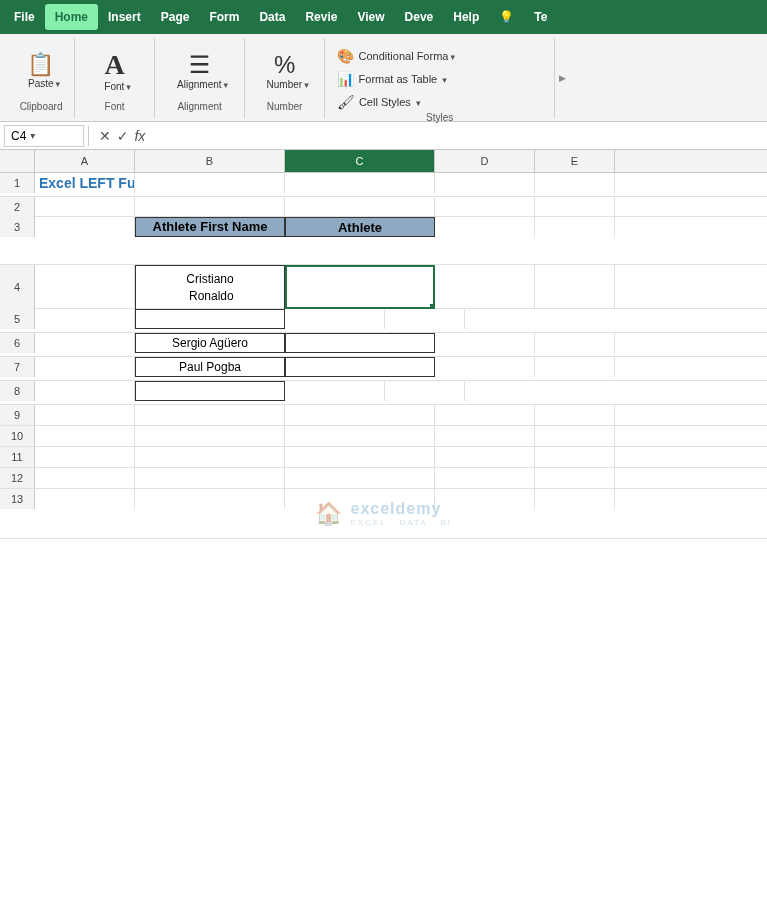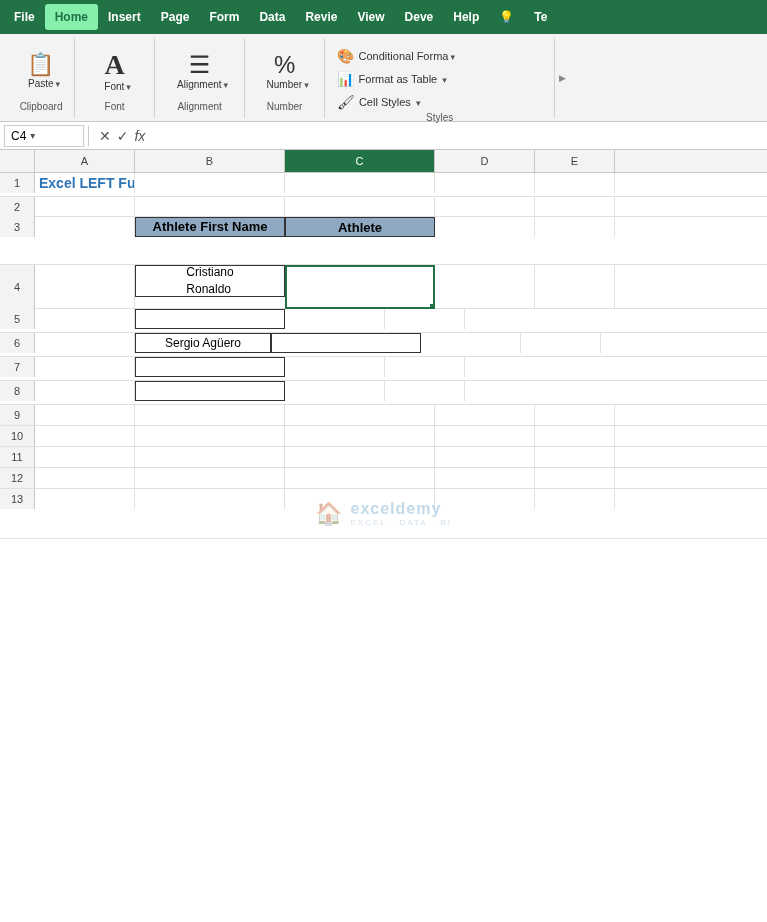--- a/index.html
+++ b/index.html
@@ -365,48 +365,49 @@
     <div class="cell" style="width:100px;"></div>
     <div class="cell table-header-cell" style="width:150px;font-size:13px;font-weight:bold;background:#8ea9c1;text-align:center;white-space:normal;line-height:1.3;padding:2px;">Athlete First Name</div>
     <div class="cell table-header-cell" style="width:150px;font-size:13px;font-weight:bold;background:#8ea9c1;">Athlete</div>
     <div class="cell" style="width:100px;"></div>
     <div class="cell" style="width:80px;"></div>
   </div>
 
   <div class="row" style="height:44px;">
     <div class="row-header" style="height:44px;">4</div>
     <div class="cell" style="width:100px;height:44px;"></div>
-    <div class="cell table-data-cell" style="width:150px;height:32px;text-align:left;white-space:normal;line-height:1.4;font-size:12px;">Cristiano<br>Ronaldo</div>
+    <div class="cell table-data-cell" style="width:150px;height:45px;text-align:right;white-space:normal;line-height:1.4;font-size:12px;">Cristiano<br>Ronaldo</div>
     <div class="cell table-empty-cell" style="width:150px;height:44px;border:2px solid #217346;position:relative;">
       <div style="position:absolute;bottom:-3px;right:-3px;width:6px;height:6px;background:#217346;"></div>
     </div>
     <div class="cell" style="width:100px;height:44px;"></div>
     <div class="cell" style="width:80px;height:44px;"></div>
   </div>
 
   <div class="row" style="height:24px;">
     <div class="row-header">5</div>
     <div class="cell" style="width:100px;"></div>
     <div class="cell table-empty-cell" style="width:150px;"></div>
     <div class="cell" style="width:100px;"></div>
     <div class="cell" style="width:80px;"></div>
   </div>
 
   <div class="row" style="height:24px;">
     <div class="row-header">6</div>
     <div class="cell" style="width:100px;"></div>
-    <div class="cell table-data-cell" style="width:136px;">Sergio Agüero</div>
+    <div class="cell table-data-cell" style="width:150px;">Sergio Agüero</div>
     <div class="cell table-empty-cell" style="width:150px;"></div>
     <div class="cell" style="width:100px;"></div>
     <div class="cell" style="width:80px;"></div>
   </div>
 
   <div class="row" style="height:24px;">
     <div class="row-header">7</div>
     <div class="cell" style="width:100px;"></div>
+    <div class="cell table-data-cell" style="width:150px;">Paul Pogba</div>
     <div class="cell table-empty-cell" style="width:150px;"></div>
     <div class="cell" style="width:100px;"></div>
     <div class="cell" style="width:80px;"></div>
   </div>
 
   <div class="row" style="height:24px;">
     <div class="row-header">8</div>
     <div class="cell" style="width:100px;"></div>
     <div class="cell table-empty-cell" style="width:150px;"></div>
     <div class="cell" style="width:100px;"></div>

